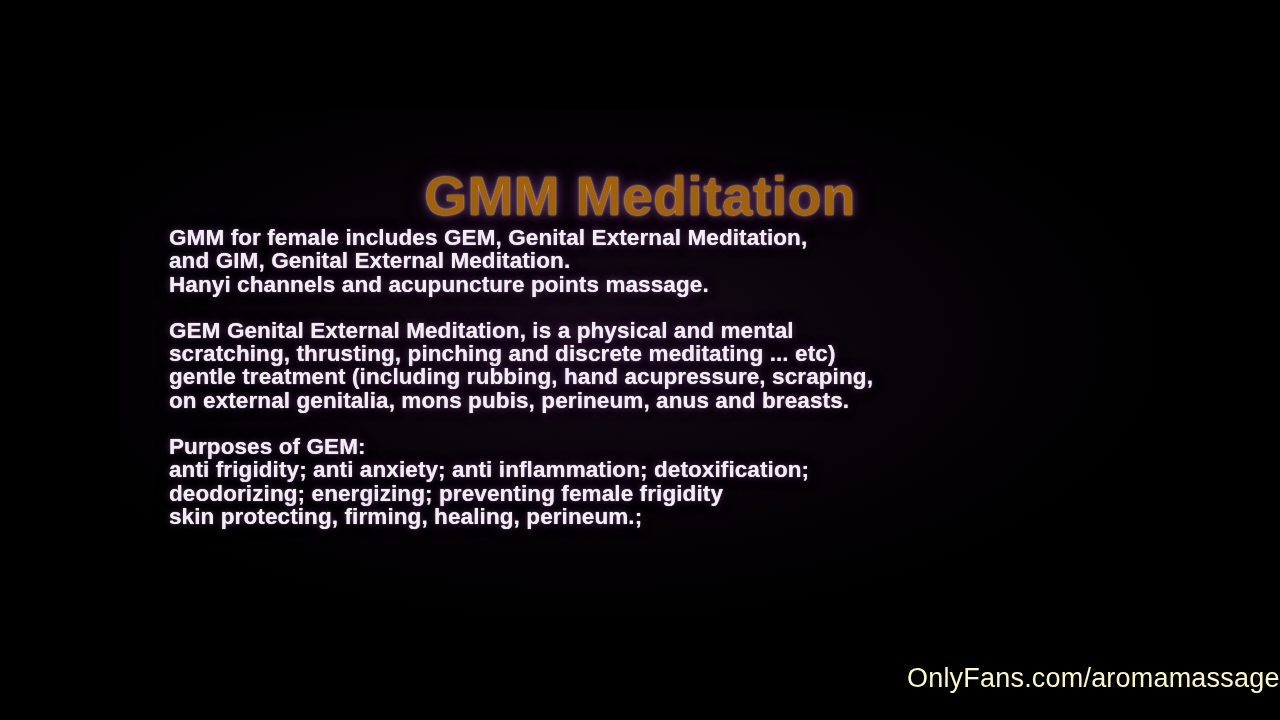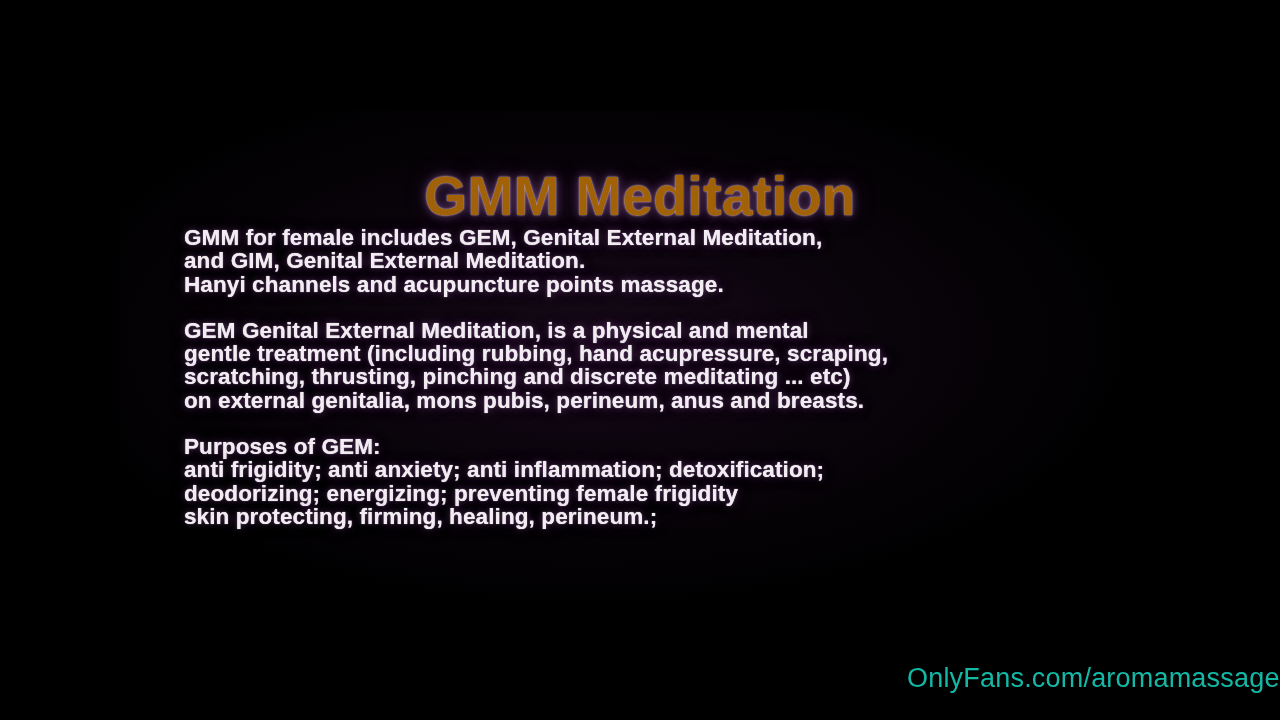--- a/index.html
+++ b/index.html
@@ -72,54 +72,53 @@
     font-size: 22.5px;
     font-weight: bold;
     line-height: 23.3px;
     color: #f2ecf3;
     letter-spacing: 0.1px;
     white-space: nowrap;
     text-shadow:
        0 0 1px rgba(255, 245, 255, 0.9),
        0 0 7px rgba(160, 104, 176, 0.45),
        0 0 16px rgba(80, 34, 92, 0.35);
-    margin-left: 15px;
   }
 
   
   #watermark {
     position: absolute;
     left: 907px;
     top: 663px;
     font-size: 27px;
     font-weight: normal;
     letter-spacing: 0.2px;
-    color: #14b8a6;
+    color: #fef9c3;
     white-space: nowrap;
   }
 </style>
 </head>
 <body>
 
 <div id="slide">
 
   <h1 id="title" class="layer">GMM Meditation</h1>
 
   <div id="body-text" class="layer">
 
     <div class="para">
       <div class="line">GMM for female includes GEM, Genital External Meditation,</div>
       <div class="line">and GIM, Genital External Meditation.</div>
       <div class="line">Hanyi channels and acupuncture points massage.</div>
     </div>
 
     <div class="para">
       <div class="line">GEM Genital External Meditation, is a physical and mental</div>
+      <div class="line">scratching, thrusting, pinching and discrete meditating ... etc)</div>
       <div class="line">gentle treatment (including rubbing, hand acupressure, scraping,</div>
-      <div class="line">scratching, thrusting, pinching and discrete meditating ... etc)</div>
       <div class="line">on external genitalia, mons pubis, perineum, anus and breasts.</div>
     </div>
 
     <div class="para">
       <div class="line">Purposes of GEM:</div>
       <div class="line">anti frigidity; anti anxiety; anti inflammation; detoxification;</div>
       <div class="line">deodorizing; energizing; preventing female frigidity</div>
       <div class="line">skin protecting, firming, healing, perineum.;</div>
     </div>
 

